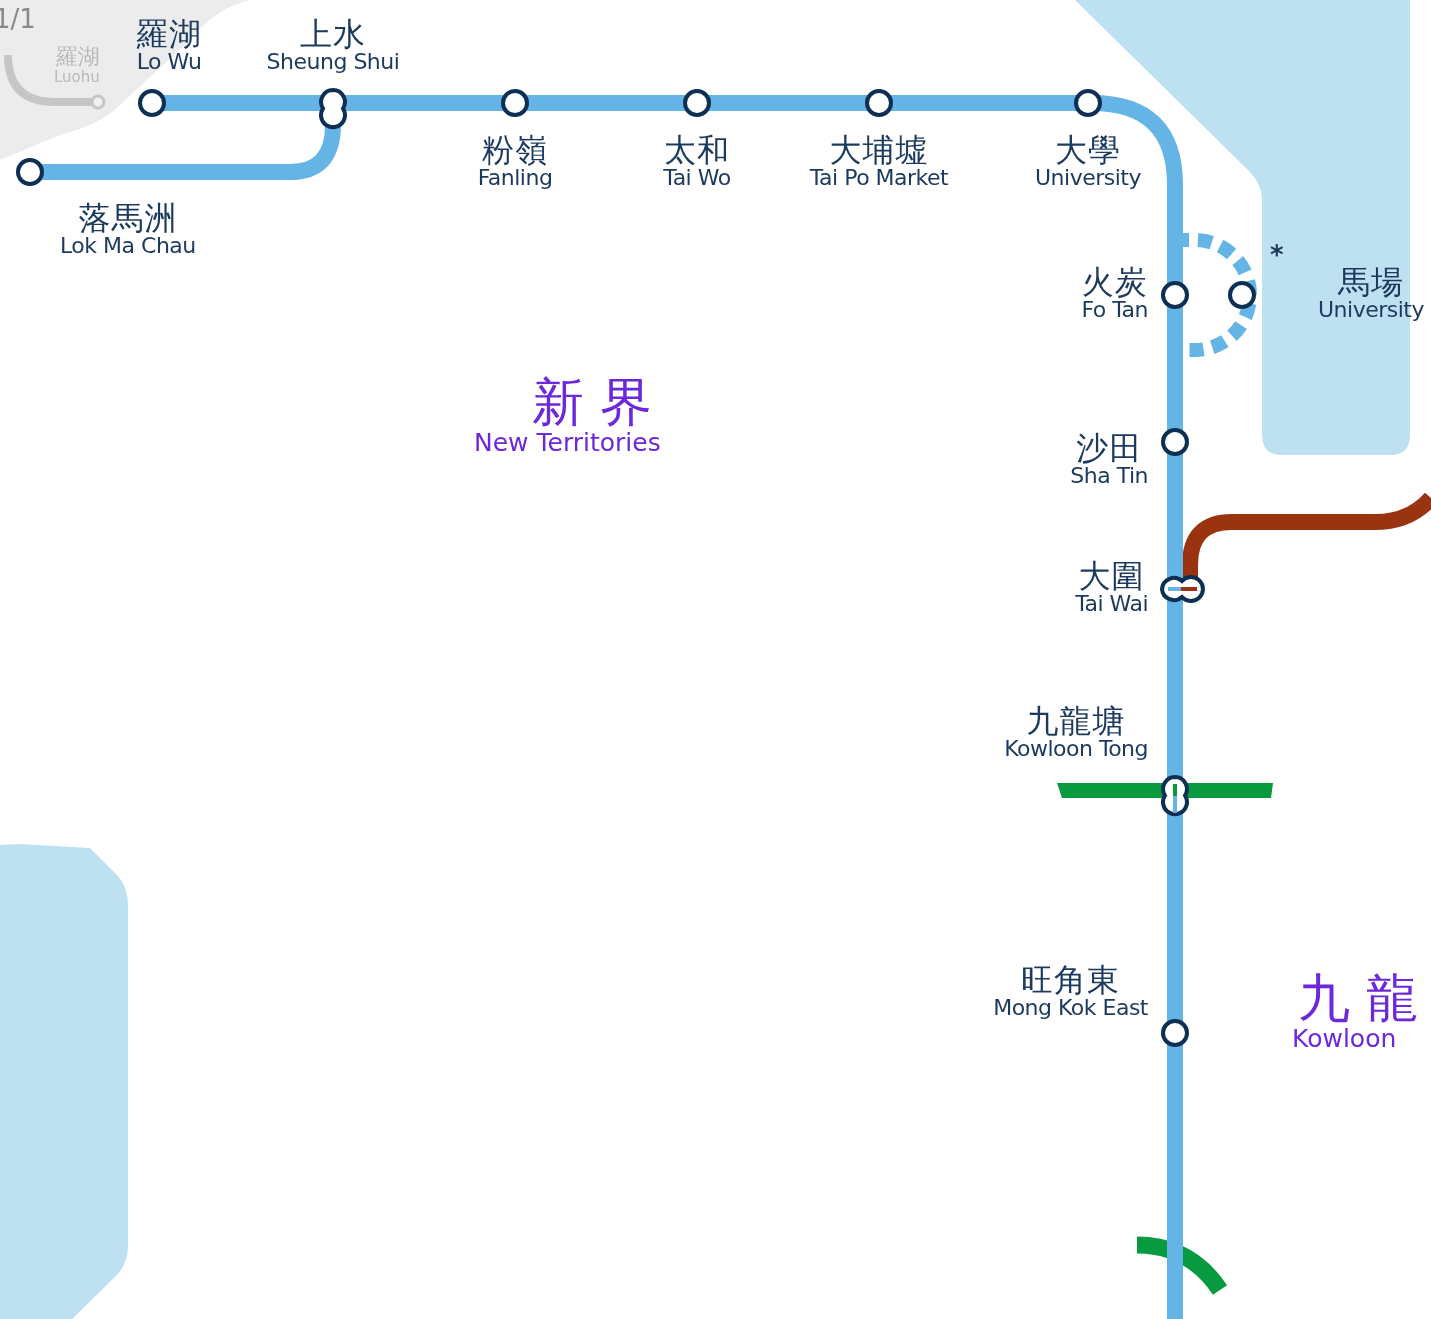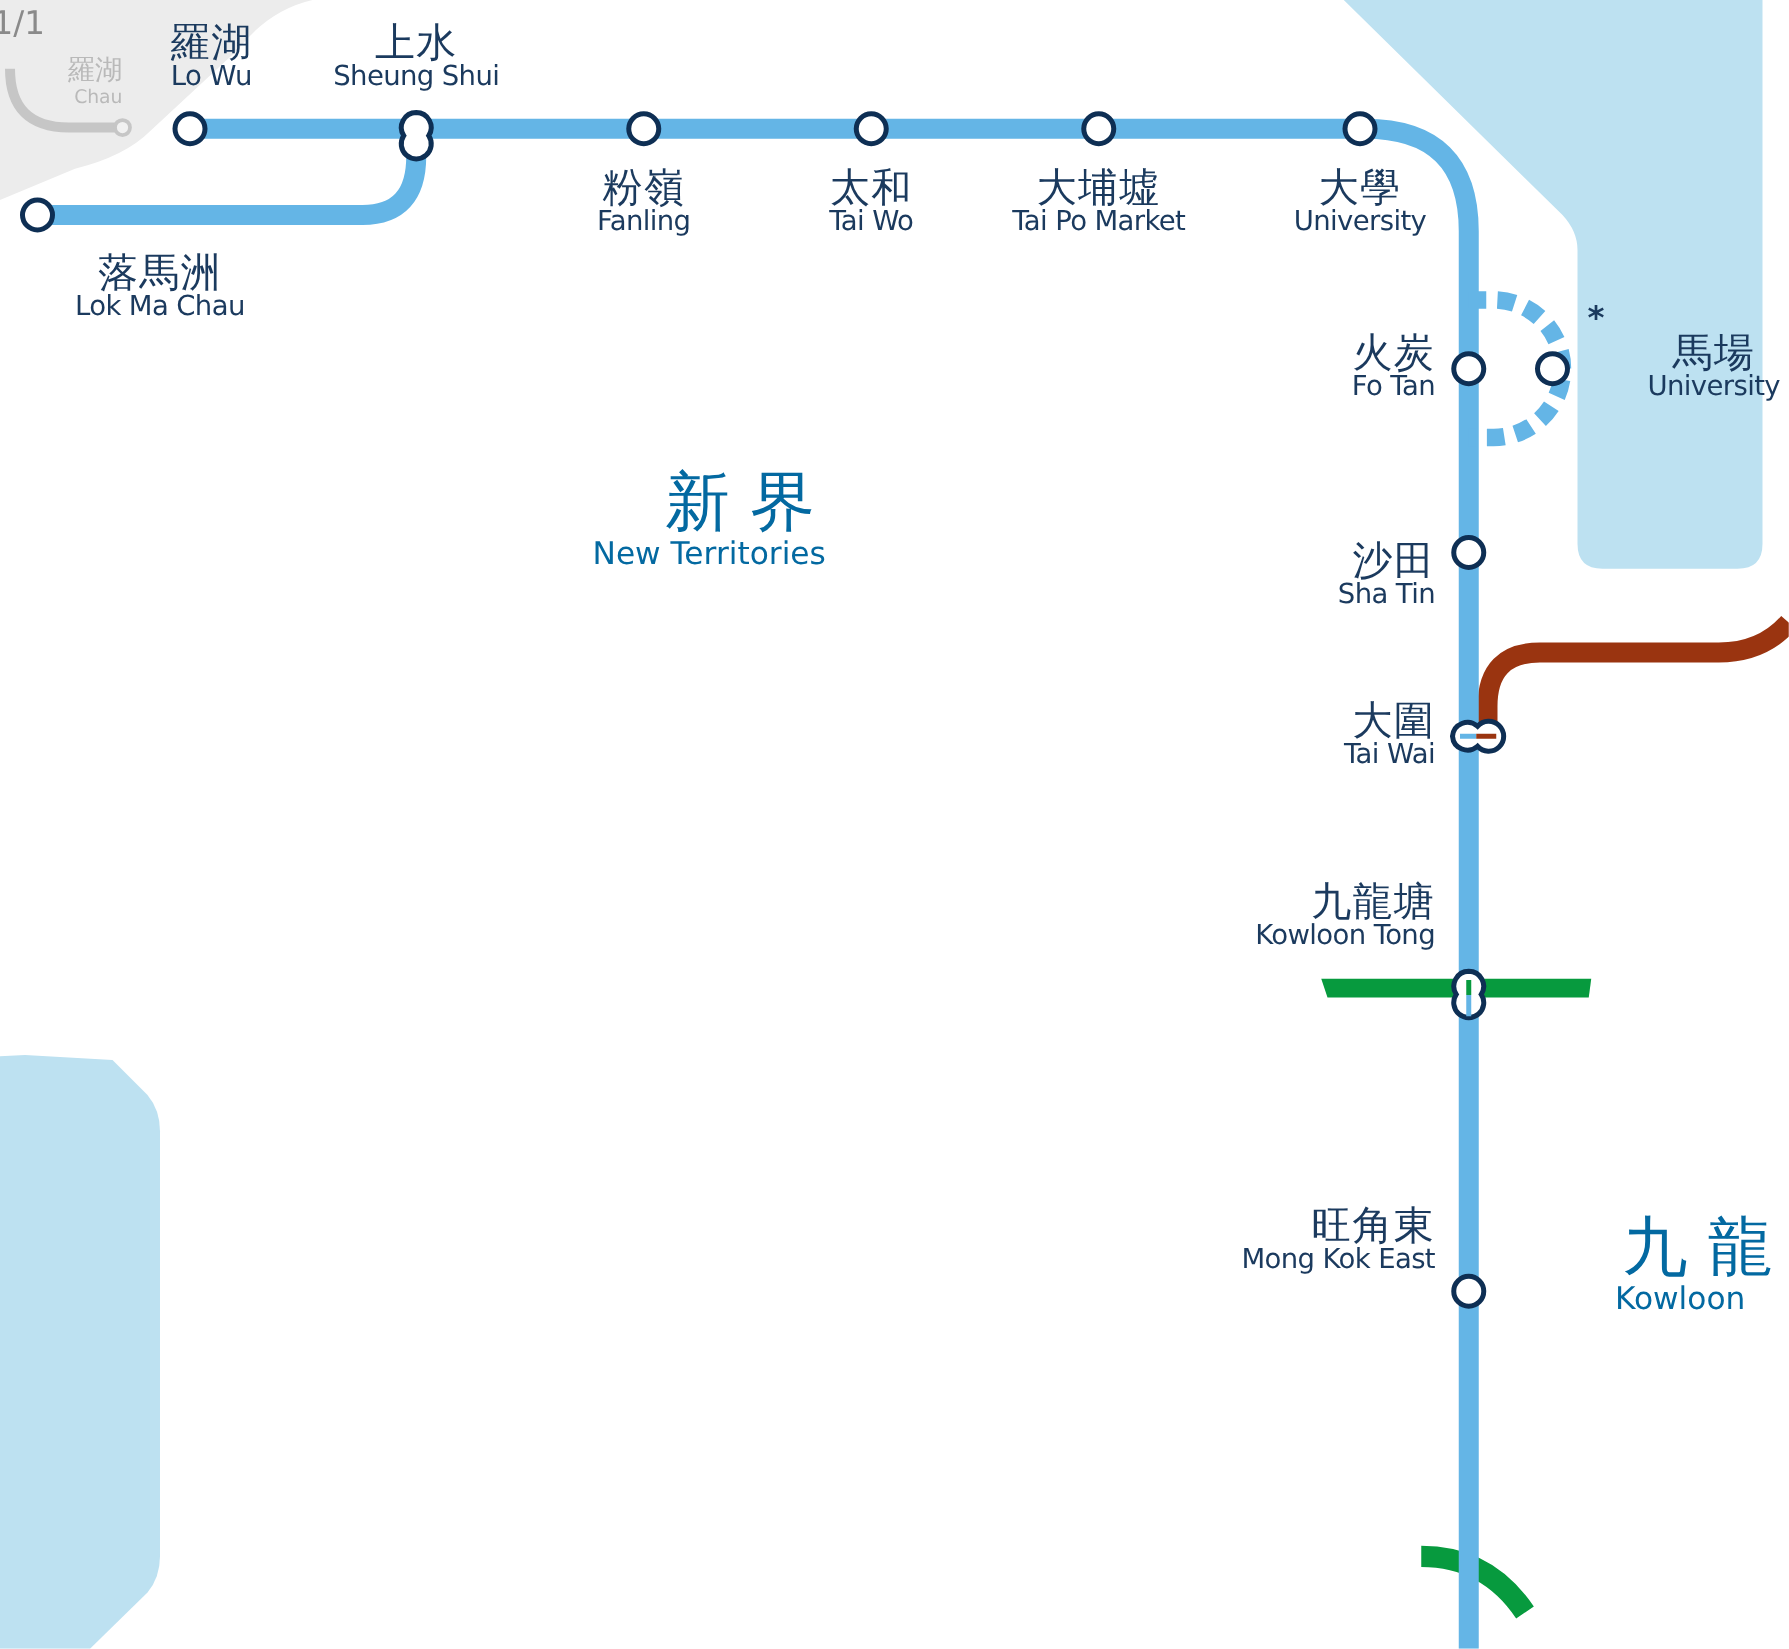--- a/index.html
+++ b/index.html
@@ -2,23 +2,23 @@
 <html><head>
 <meta charset="utf-8">
 <style>
   html, body { margin: 0; padding: 0; }
   body { width: 1431px; height: 1319px; position: relative; overflow: hidden; background: #ffffff; font-family: "Liberation Sans", "DejaVu Sans", sans-serif; }
   #map { position: absolute; left: 0; top: 0; width: 1431px; height: 1319px; }
   .lbl { position: absolute; color: #1b3a5e; line-height: 1; white-space: nowrap; }
   .lbl .zh { font-family: "DejaVu Serif", serif; font-size: 32px; display: block; letter-spacing: 1px; }
   .lbl .en { font-family: "DejaVu Sans", sans-serif; font-size: 22px; font-weight: normal; display: block; letter-spacing: -0.5px; margin-top: 1px; }
   .c { text-align: center; transform: translateX(-50%); }
-  .r { text-align: right; transform: translateX(-100%); }
+  .r { text-align: center; transform: translateX(-100%); }
   .l { text-align: center; margin-left: 48px; }
-  .district { position: absolute; color: #0369a1; white-space: nowrap; line-height: 1; }
+  .district { position: absolute; color: #6d28d9; white-space: nowrap; line-height: 1; }
   .district .zh { font-family: "DejaVu Serif", serif; font-size: 52px; display: block; letter-spacing: 16px; }
   .district .en { font-family: "DejaVu Sans", sans-serif; font-size: 25px; display: block; margin-top: 2px; }
   .faded { position: absolute; color: #b9b9b9; line-height: 1; text-align: right; }
   .faded .zh { font-family: "DejaVu Serif", serif; font-size: 22px; display: block; }
   .faded .en { font-family: "DejaVu Sans", sans-serif; font-size: 15px; display: block; margin-top: 2px; }
   .page-ind { position: absolute; left: -6px; top: 4px; font-family: "DejaVu Sans", sans-serif; font-size: 26px; color: #8a8a8a; }
   .asterisk { position: absolute; left: 1270px; top: 240px; font-family: "DejaVu Sans", sans-serif; font-size: 26px; font-weight: bold; color: #1b3a5e; }
 </style>
 </head>
 <body>
@@ -68,21 +68,21 @@
   <line x1="1181" y1="589" x2="1197" y2="589" stroke="#9a3410" stroke-width="4"></line>
 
   <line x1="1175" y1="784" x2="1175" y2="796" stroke="#079a3e" stroke-width="4"></line>
   <line x1="1175" y1="796" x2="1175" y2="813" stroke="#64b5e6" stroke-width="4"></line>
 </svg>
 
 <div class="page-ind">1/1</div>
 
 <div class="faded" style="left:54px; top:46px;">
   <span class="zh">羅湖</span>
-  <span class="en">Chau</span>
+  <span class="en">Luohu</span>
 </div>
 
 <div class="lbl c" style="left:169px; top:18px;">
   <span class="zh">羅湖</span>
   <span class="en">Lo Wu</span>
 </div>
 <div class="lbl c" style="left:333px; top:18px;">
   <span class="zh">上水</span>
   <span class="en">Sheung Shui</span>
 </div>

